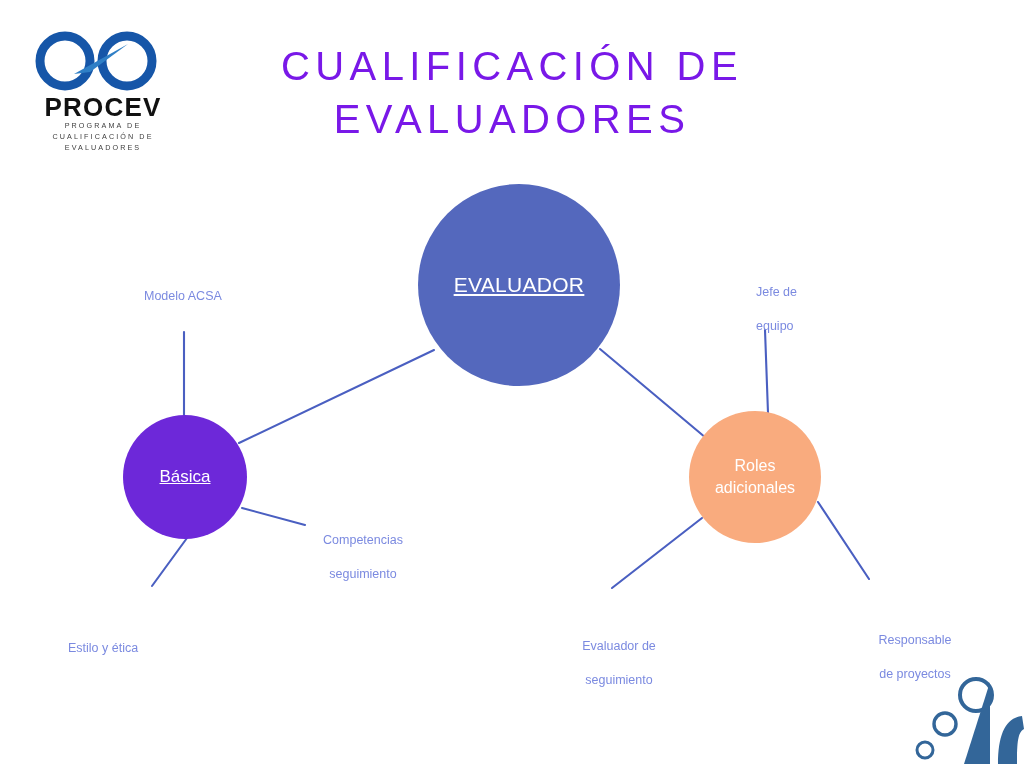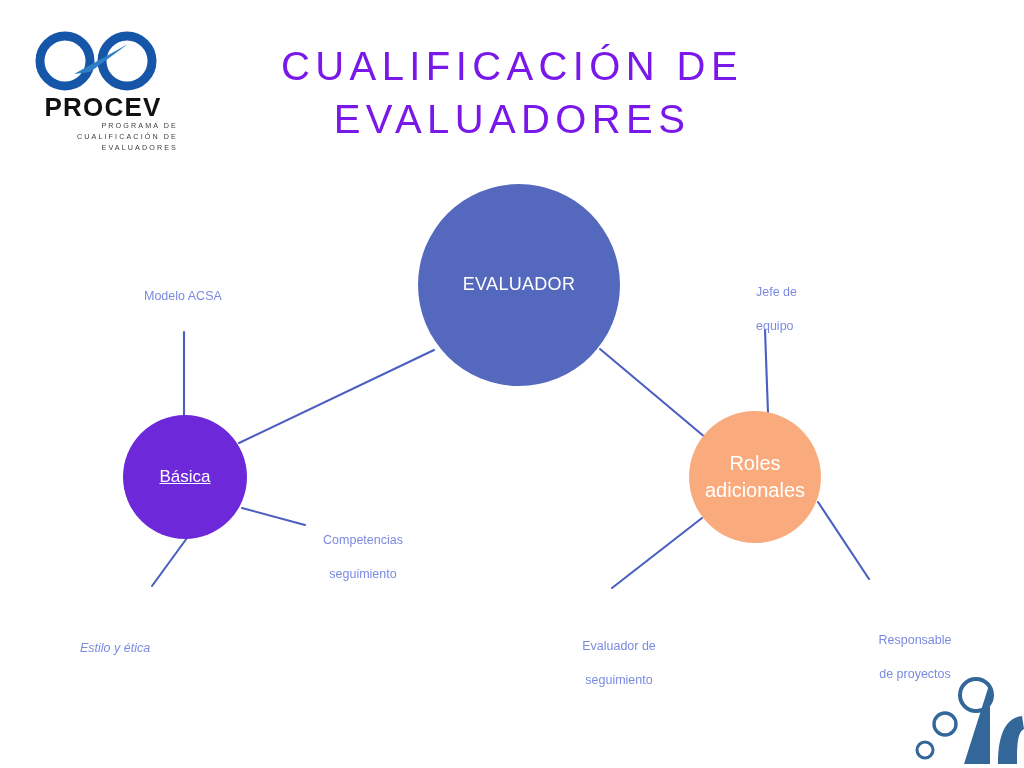--- a/index.html
+++ b/index.html
@@ -49,21 +49,21 @@
     position: absolute;
     left: 0px;
     top: 92px;
     width: 150px;
     text-align: center;
     font-size: 7.2px;
     letter-spacing: 2.1px;
     color: #3d3d3d;
     line-height: 1.55;
   }
-  .tagline-line { display: block; white-space: nowrap; text-align: right; }
+  .tagline-line { display: block; white-space: nowrap; }
 
   
   #title {
     position: absolute;
     left: 232px;
     top: 40px;
     width: 560px;
     text-align: center;
     color: #7918e8;
     font-size: 40px;
@@ -93,56 +93,57 @@
     text-align: center;
     color: #ffffff;
     box-sizing: border-box;
   }
   #node-hub {
     left: 418px;
     top: 184px;
     width: 202px;
     height: 202px;
     background: #5468bd;
-    font-size: 18px;
+    font-size: 21px;
     line-height: 1.3;
     letter-spacing: 0.3px;
+    text-decoration: underline;
   }
   #node-basica {
     left: 123px;
     top: 415px;
     width: 124px;
     height: 124px;
     background: #f9ab7e;
     font-size: 17px;
     line-height: 1.3;
   }
   #node-roles {
     left: 689px;
     top: 411px;
     width: 132px;
     height: 132px;
     background: #f9ab7e;
-    font-size: 20px;
+    font-size: 16px;
     line-height: 1.35;
     align-items: center;
   }
   .node-label { display: block; padding: 0 6px; }
 
   
   .leaf-label {
     position: absolute;
     color: #7b8ae0;
     font-size: 12.5px;
     line-height: 1.35;
     white-space: pre-line;
   }
   #leaf-modelo      { left: 144px; top: 271px; text-align: left;   width: 160px; }
   #leaf-competencias{ left: 298px; top: 515px; text-align: center; width: 130px; }
-  #leaf-estilo      { left: 80px;  top: 623px; text-align: left;   width: 160px; font-style: italic; }
+  #leaf-estilo      { left: 68px;  top: 623px; text-align: left;   width: 160px; }
   #leaf-jefe        { left: 756px; top: 267px; text-align: left;   width: 110px; }
   #leaf-seguimiento { left: 554px; top: 621px; text-align: center; width: 130px; }
   #leaf-responsable { left: 845px; top: 615px; text-align: center;   width: 140px; }
 
   
   #corner-decoration {
     position: absolute;
     right: 0px;
     bottom: 0px;
     width: 110px;

